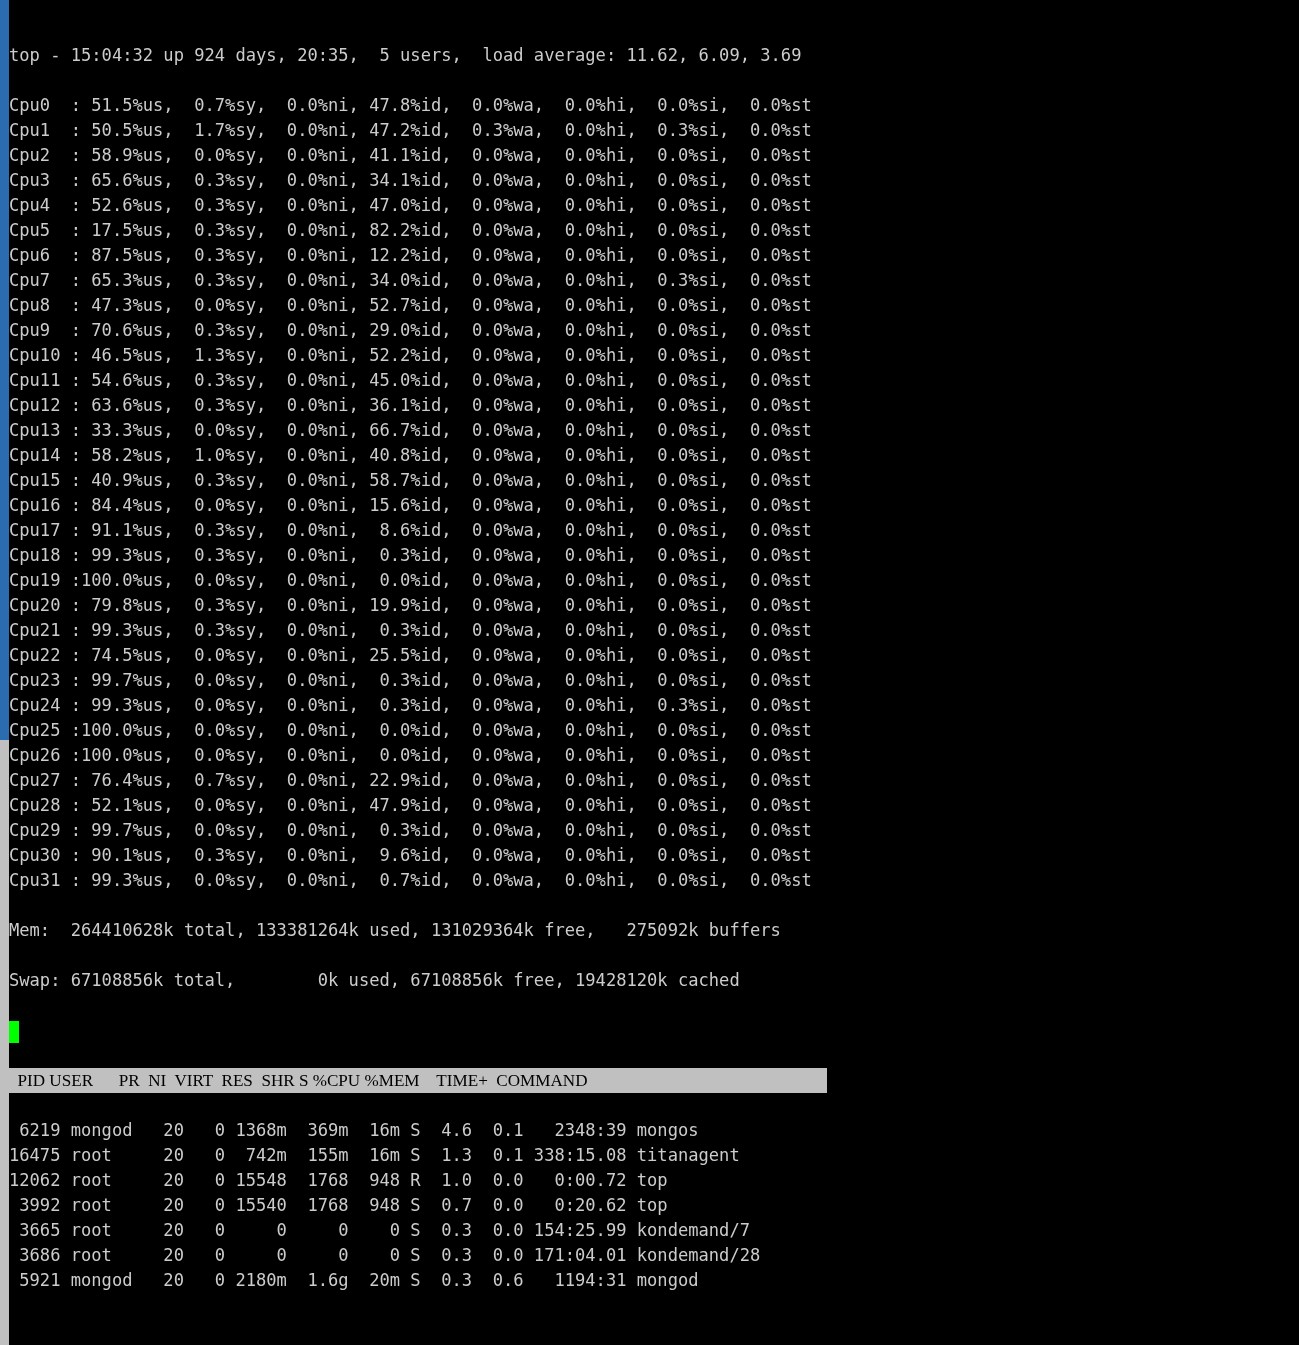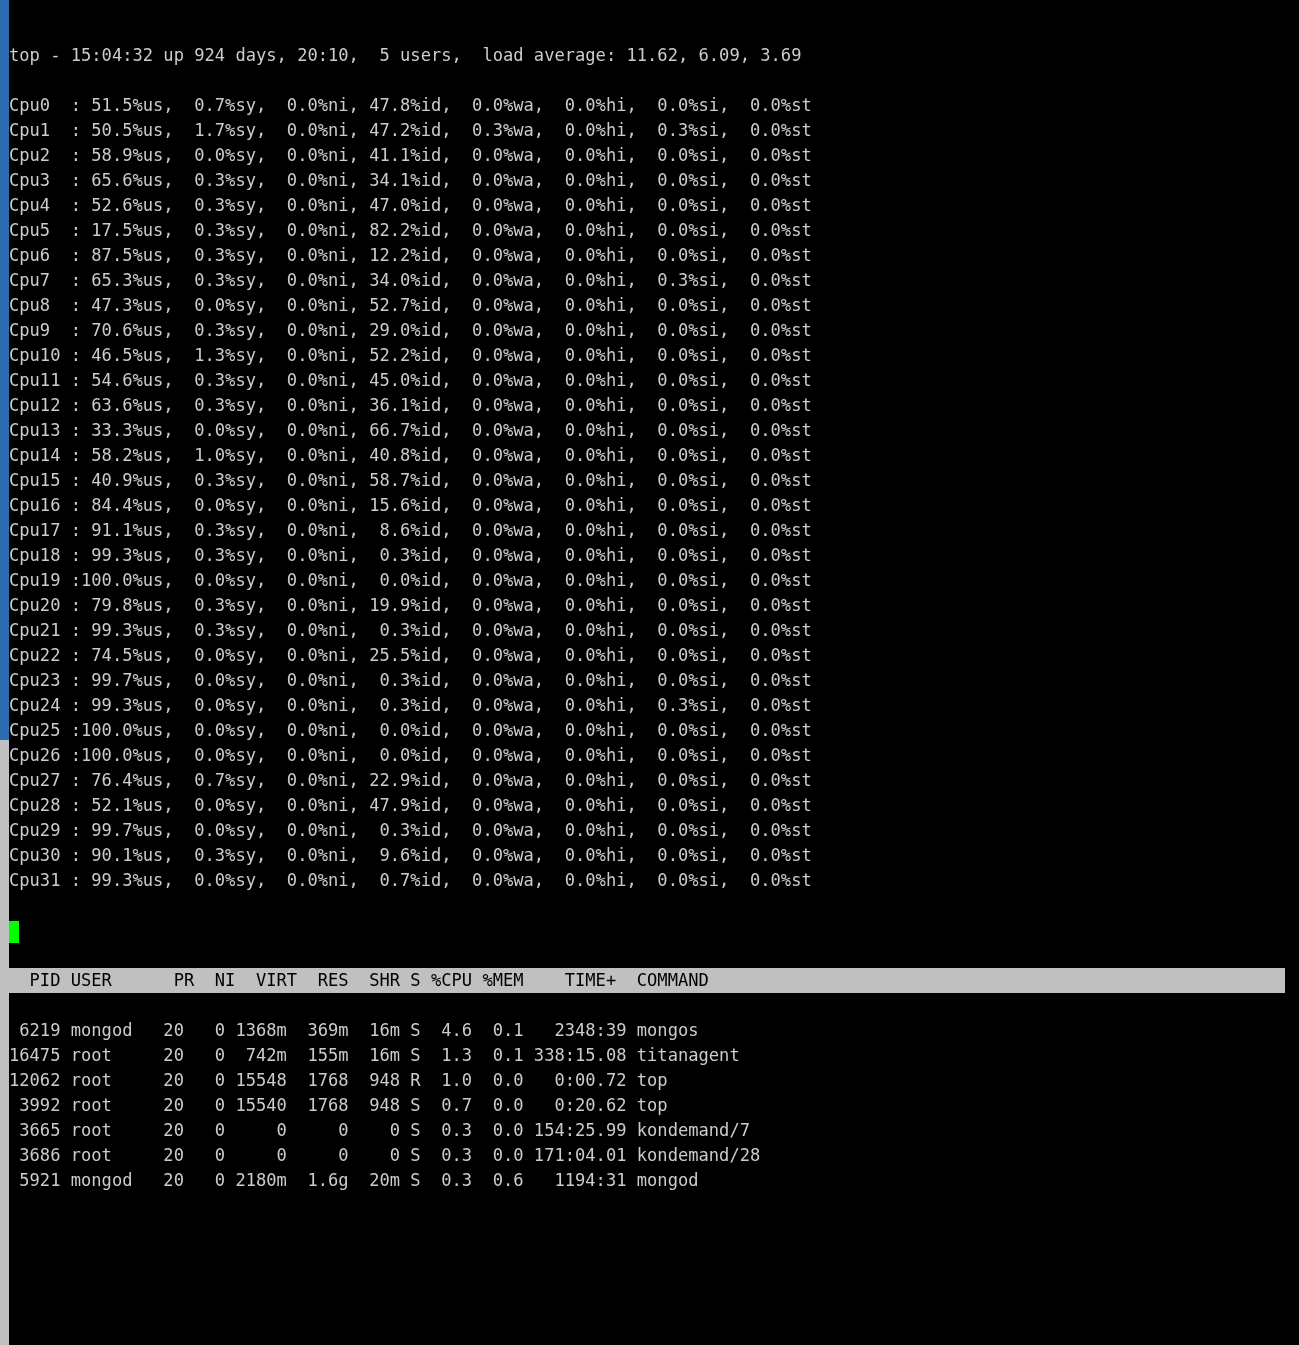--- a/index.html
+++ b/index.html
@@ -1,31 +1,33 @@
 <!DOCTYPE html>
 <html><head>
 <meta charset="utf-8">
 <style>
   html,body{margin:0;padding:0;background:#000;color:#ccc;}
   body{font-family:"DejaVu Sans Mono","Menlo","Consolas",monospace;font-size:17.1px;line-height:25px;white-space:pre;width:1299px;height:1345px;overflow:hidden;position:relative;}
   .sidebar{position:absolute;left:0;top:0;width:9px;height:1345px;background:linear-gradient(#2b6cb0 0 55%,#c0c0c0 55% 100%);}
   .term{position:absolute;left:9px;top:18px;}
-  .hdr{background:#c0c0c0;color:#000;}
+  .hdr{background:#c0c0c0;color:#000;font-family:Liberation Serif, serif;}
   .cursor{display:inline-block;width:10px;height:22px;background:#0f0;vertical-align:bottom;}
   .row{display:block;}
 </style>
 </head>
 <body>
 
 
 
 <div class="sidebar"></div>
 
 <div class="term">
-<span class="row">top - 15:04:32 up 924 days, 20:10,  5 users,  load average: 11.62, 6.09, 3.69</span>
+<span class="row">top - 15:04:32 up 924 days, 20:35,  5 users,  load average: 11.62, 6.09, 3.69</span>
 <span id="cpu-block"><span class="row">Cpu0  : 51.5%us,  0.7%sy,  0.0%ni, 47.8%id,  0.0%wa,  0.0%hi,  0.0%si,  0.0%st</span><span class="row">Cpu1  : 50.5%us,  1.7%sy,  0.0%ni, 47.2%id,  0.3%wa,  0.0%hi,  0.3%si,  0.0%st</span><span class="row">Cpu2  : 58.9%us,  0.0%sy,  0.0%ni, 41.1%id,  0.0%wa,  0.0%hi,  0.0%si,  0.0%st</span><span class="row">Cpu3  : 65.6%us,  0.3%sy,  0.0%ni, 34.1%id,  0.0%wa,  0.0%hi,  0.0%si,  0.0%st</span><span class="row">Cpu4  : 52.6%us,  0.3%sy,  0.0%ni, 47.0%id,  0.0%wa,  0.0%hi,  0.0%si,  0.0%st</span><span class="row">Cpu5  : 17.5%us,  0.3%sy,  0.0%ni, 82.2%id,  0.0%wa,  0.0%hi,  0.0%si,  0.0%st</span><span class="row">Cpu6  : 87.5%us,  0.3%sy,  0.0%ni, 12.2%id,  0.0%wa,  0.0%hi,  0.0%si,  0.0%st</span><span class="row">Cpu7  : 65.3%us,  0.3%sy,  0.0%ni, 34.0%id,  0.0%wa,  0.0%hi,  0.3%si,  0.0%st</span><span class="row">Cpu8  : 47.3%us,  0.0%sy,  0.0%ni, 52.7%id,  0.0%wa,  0.0%hi,  0.0%si,  0.0%st</span><span class="row">Cpu9  : 70.6%us,  0.3%sy,  0.0%ni, 29.0%id,  0.0%wa,  0.0%hi,  0.0%si,  0.0%st</span><span class="row">Cpu10 : 46.5%us,  1.3%sy,  0.0%ni, 52.2%id,  0.0%wa,  0.0%hi,  0.0%si,  0.0%st</span><span class="row">Cpu11 : 54.6%us,  0.3%sy,  0.0%ni, 45.0%id,  0.0%wa,  0.0%hi,  0.0%si,  0.0%st</span><span class="row">Cpu12 : 63.6%us,  0.3%sy,  0.0%ni, 36.1%id,  0.0%wa,  0.0%hi,  0.0%si,  0.0%st</span><span class="row">Cpu13 : 33.3%us,  0.0%sy,  0.0%ni, 66.7%id,  0.0%wa,  0.0%hi,  0.0%si,  0.0%st</span><span class="row">Cpu14 : 58.2%us,  1.0%sy,  0.0%ni, 40.8%id,  0.0%wa,  0.0%hi,  0.0%si,  0.0%st</span><span class="row">Cpu15 : 40.9%us,  0.3%sy,  0.0%ni, 58.7%id,  0.0%wa,  0.0%hi,  0.0%si,  0.0%st</span><span class="row">Cpu16 : 84.4%us,  0.0%sy,  0.0%ni, 15.6%id,  0.0%wa,  0.0%hi,  0.0%si,  0.0%st</span><span class="row">Cpu17 : 91.1%us,  0.3%sy,  0.0%ni,  8.6%id,  0.0%wa,  0.0%hi,  0.0%si,  0.0%st</span><span class="row">Cpu18 : 99.3%us,  0.3%sy,  0.0%ni,  0.3%id,  0.0%wa,  0.0%hi,  0.0%si,  0.0%st</span><span class="row">Cpu19 :100.0%us,  0.0%sy,  0.0%ni,  0.0%id,  0.0%wa,  0.0%hi,  0.0%si,  0.0%st</span><span class="row">Cpu20 : 79.8%us,  0.3%sy,  0.0%ni, 19.9%id,  0.0%wa,  0.0%hi,  0.0%si,  0.0%st</span><span class="row">Cpu21 : 99.3%us,  0.3%sy,  0.0%ni,  0.3%id,  0.0%wa,  0.0%hi,  0.0%si,  0.0%st</span><span class="row">Cpu22 : 74.5%us,  0.0%sy,  0.0%ni, 25.5%id,  0.0%wa,  0.0%hi,  0.0%si,  0.0%st</span><span class="row">Cpu23 : 99.7%us,  0.0%sy,  0.0%ni,  0.3%id,  0.0%wa,  0.0%hi,  0.0%si,  0.0%st</span><span class="row">Cpu24 : 99.3%us,  0.0%sy,  0.0%ni,  0.3%id,  0.0%wa,  0.0%hi,  0.3%si,  0.0%st</span><span class="row">Cpu25 :100.0%us,  0.0%sy,  0.0%ni,  0.0%id,  0.0%wa,  0.0%hi,  0.0%si,  0.0%st</span><span class="row">Cpu26 :100.0%us,  0.0%sy,  0.0%ni,  0.0%id,  0.0%wa,  0.0%hi,  0.0%si,  0.0%st</span><span class="row">Cpu27 : 76.4%us,  0.7%sy,  0.0%ni, 22.9%id,  0.0%wa,  0.0%hi,  0.0%si,  0.0%st</span><span class="row">Cpu28 : 52.1%us,  0.0%sy,  0.0%ni, 47.9%id,  0.0%wa,  0.0%hi,  0.0%si,  0.0%st</span><span class="row">Cpu29 : 99.7%us,  0.0%sy,  0.0%ni,  0.3%id,  0.0%wa,  0.0%hi,  0.0%si,  0.0%st</span><span class="row">Cpu30 : 90.1%us,  0.3%sy,  0.0%ni,  9.6%id,  0.0%wa,  0.0%hi,  0.0%si,  0.0%st</span><span class="row">Cpu31 : 99.3%us,  0.0%sy,  0.0%ni,  0.7%id,  0.0%wa,  0.0%hi,  0.0%si,  0.0%st</span></span>
+<span class="row">Mem:  264410628k total, 133381264k used, 131029364k free,   275092k buffers</span>
+<span class="row">Swap: 67108856k total,        0k used, 67108856k free, 19428120k cached</span>
 <span class="row"><span class="cursor"></span></span>
 <span class="row hdr">  PID USER      PR  NI  VIRT  RES  SHR S %CPU %MEM    TIME+  COMMAND                                                        </span>
 <span id="proc-block"><span class="row"> 6219 mongod   20   0 1368m  369m  16m S  4.6  0.1   2348:39 mongos</span><span class="row">16475 root     20   0  742m  155m  16m S  1.3  0.1 338:15.08 titanagent</span><span class="row">12062 root     20   0 15548  1768  948 R  1.0  0.0   0:00.72 top</span><span class="row"> 3992 root     20   0 15540  1768  948 S  0.7  0.0   0:20.62 top</span><span class="row"> 3665 root     20   0     0     0    0 S  0.3  0.0 154:25.99 kondemand/7</span><span class="row"> 3686 root     20   0     0     0    0 S  0.3  0.0 171:04.01 kondemand/28</span><span class="row"> 5921 mongod   20   0 2180m  1.6g  20m S  0.3  0.6   1194:31 mongod</span></span>
 </div>
 
 
 
 
 </body></html>

